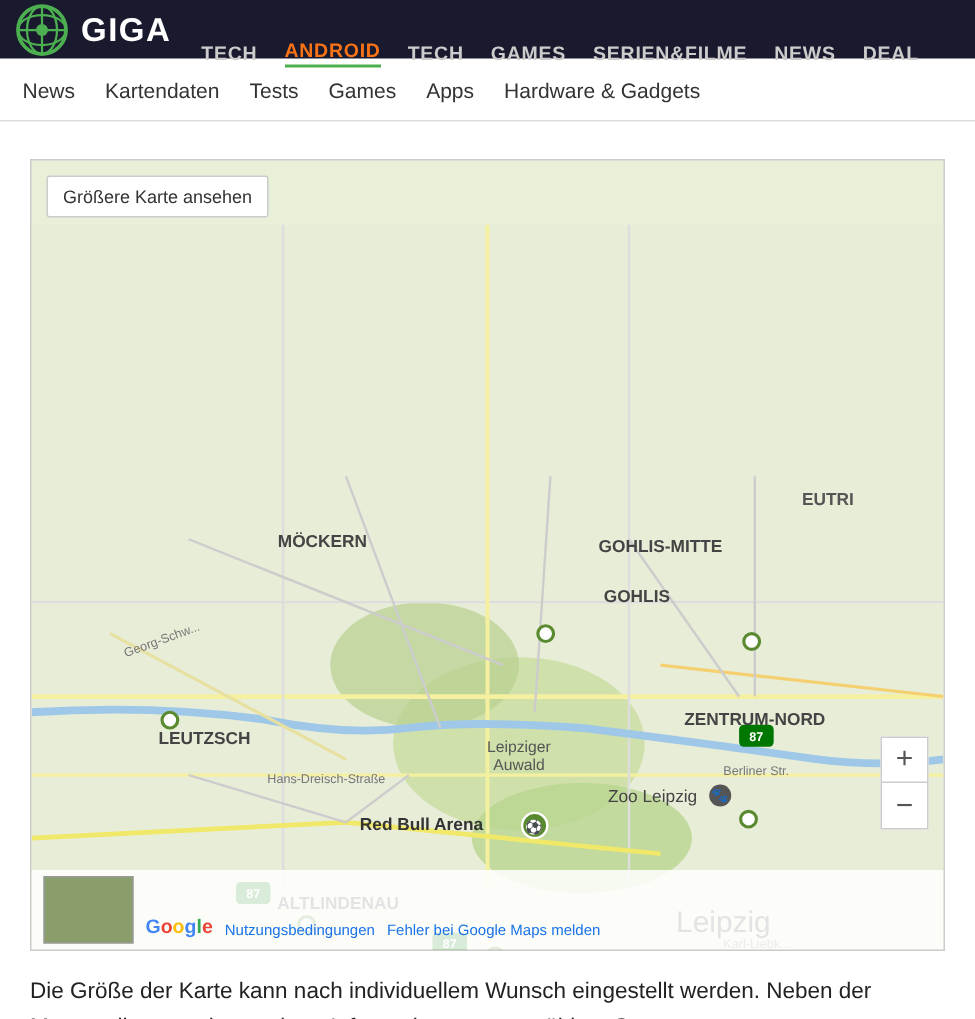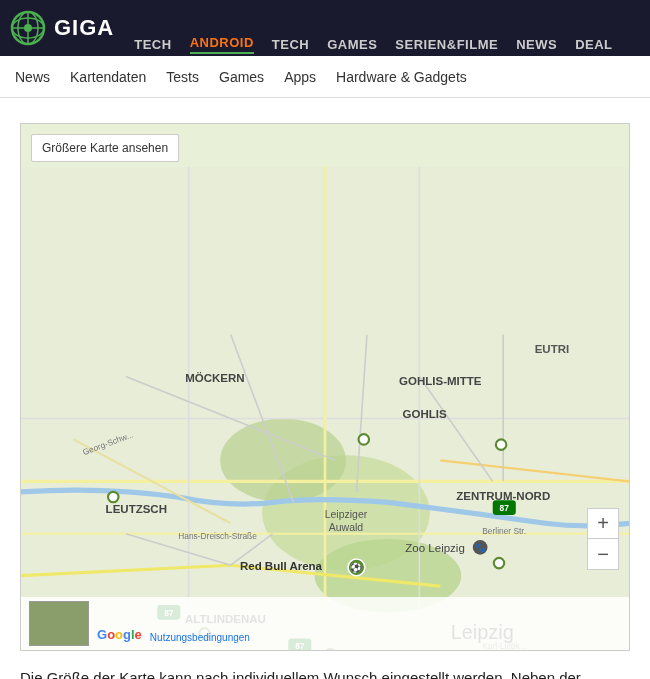--- a/index.html
+++ b/index.html
@@ -4,21 +4,21 @@
   <style>
     * { margin: 0; padding: 0; box-sizing: border-box; }
     body { font-family: Arial, sans-serif; background: #fff; width: 650px; overflow-x: hidden; }
 
     
     .top-nav {
       background: #1a1a2e;
       display: flex;
       align-items: center;
       padding: 0 10px;
-      height: 56px;
+      height: 39px;
     }
     .logo-area {
       display: flex;
       align-items: center;
       margin-right: 20px;
     }
     .logo-icon {
       width: 36px;
       height: 36px;
       margin-right: 8px;
@@ -289,17 +289,18 @@
       <button class="zoom-btn">−</button>
     </div>
 
     
     <div class="map-attribution">
       <div class="map-thumbnail"></div>
       <div class="google-logo">
         <span>G</span><span>o</span><span>o</span><span>g</span><span>l</span><span>e</span>
       </div>
       <a style="color:#1a73e8; text-decoration:none;">Nutzungsbedingungen</a>
+      <a style="color:#1a73e8; text-decoration:none;">Fehler bei Google Maps melden</a>
     </div>
   </div>
 
   <p>Die Größe der Karte kann nach individuellem Wunsch eingestellt werden. Neben der Mappe gibt es zudem weitere Informationen zu gewählten Ort,</p>
 </div>
 
 </body></html>

